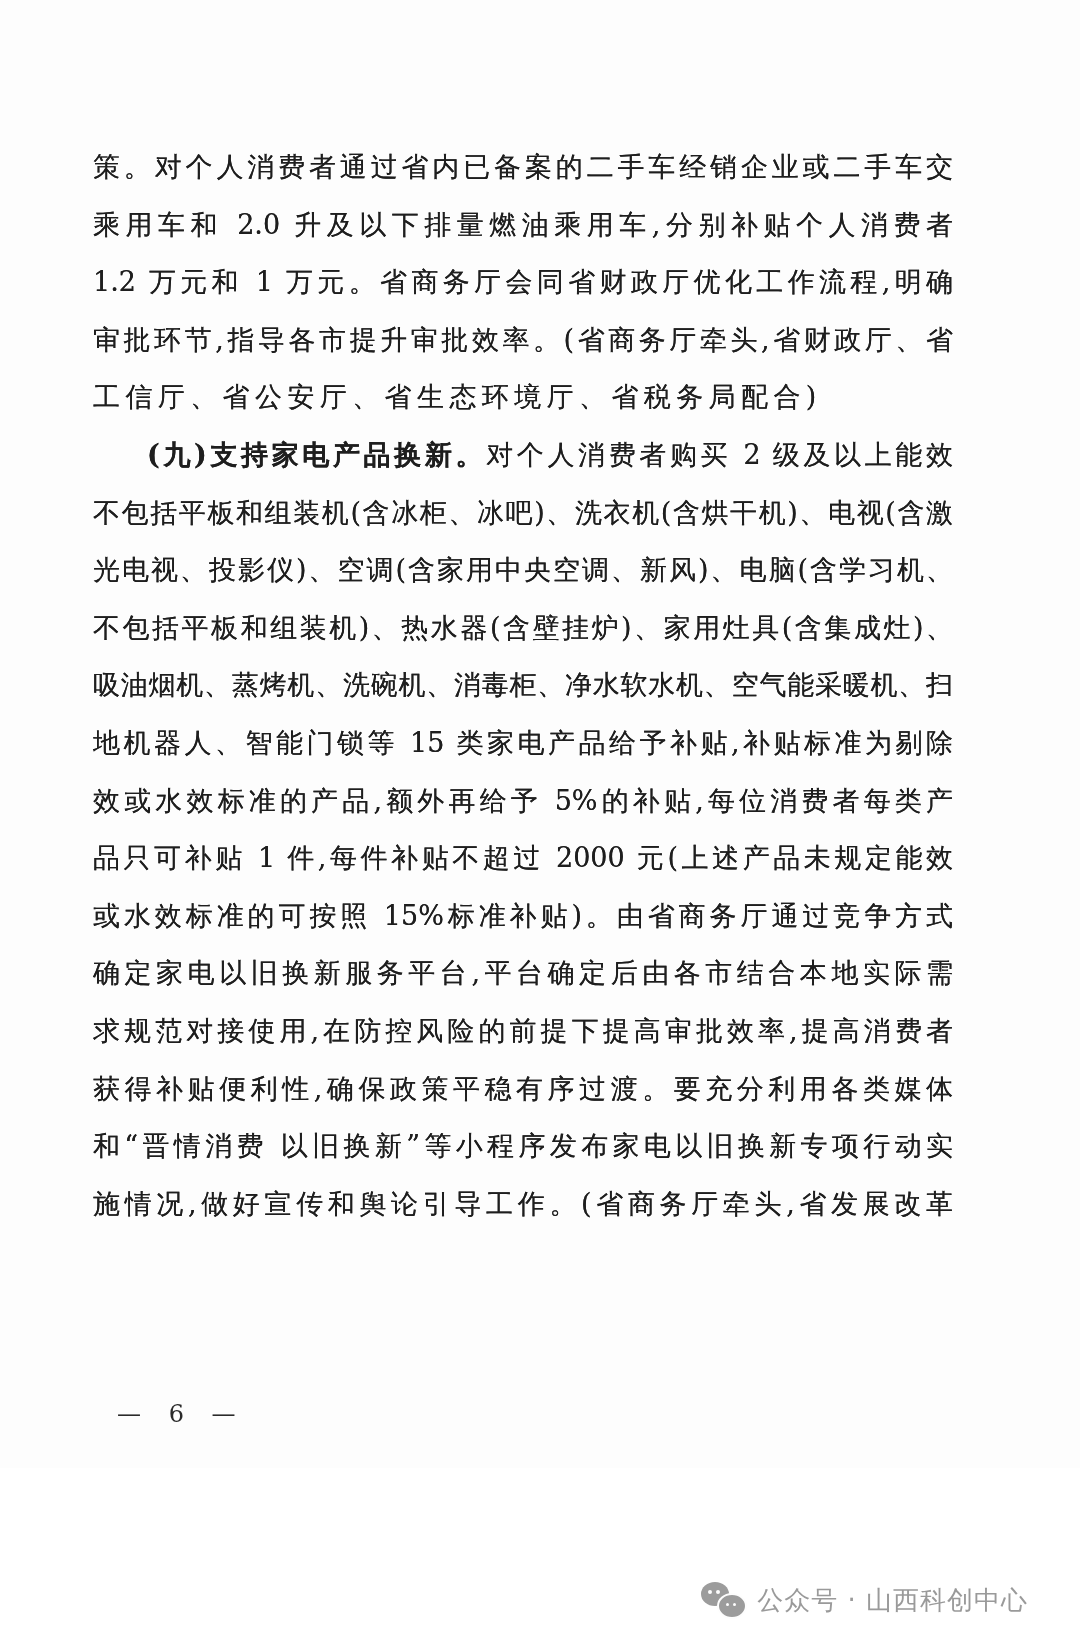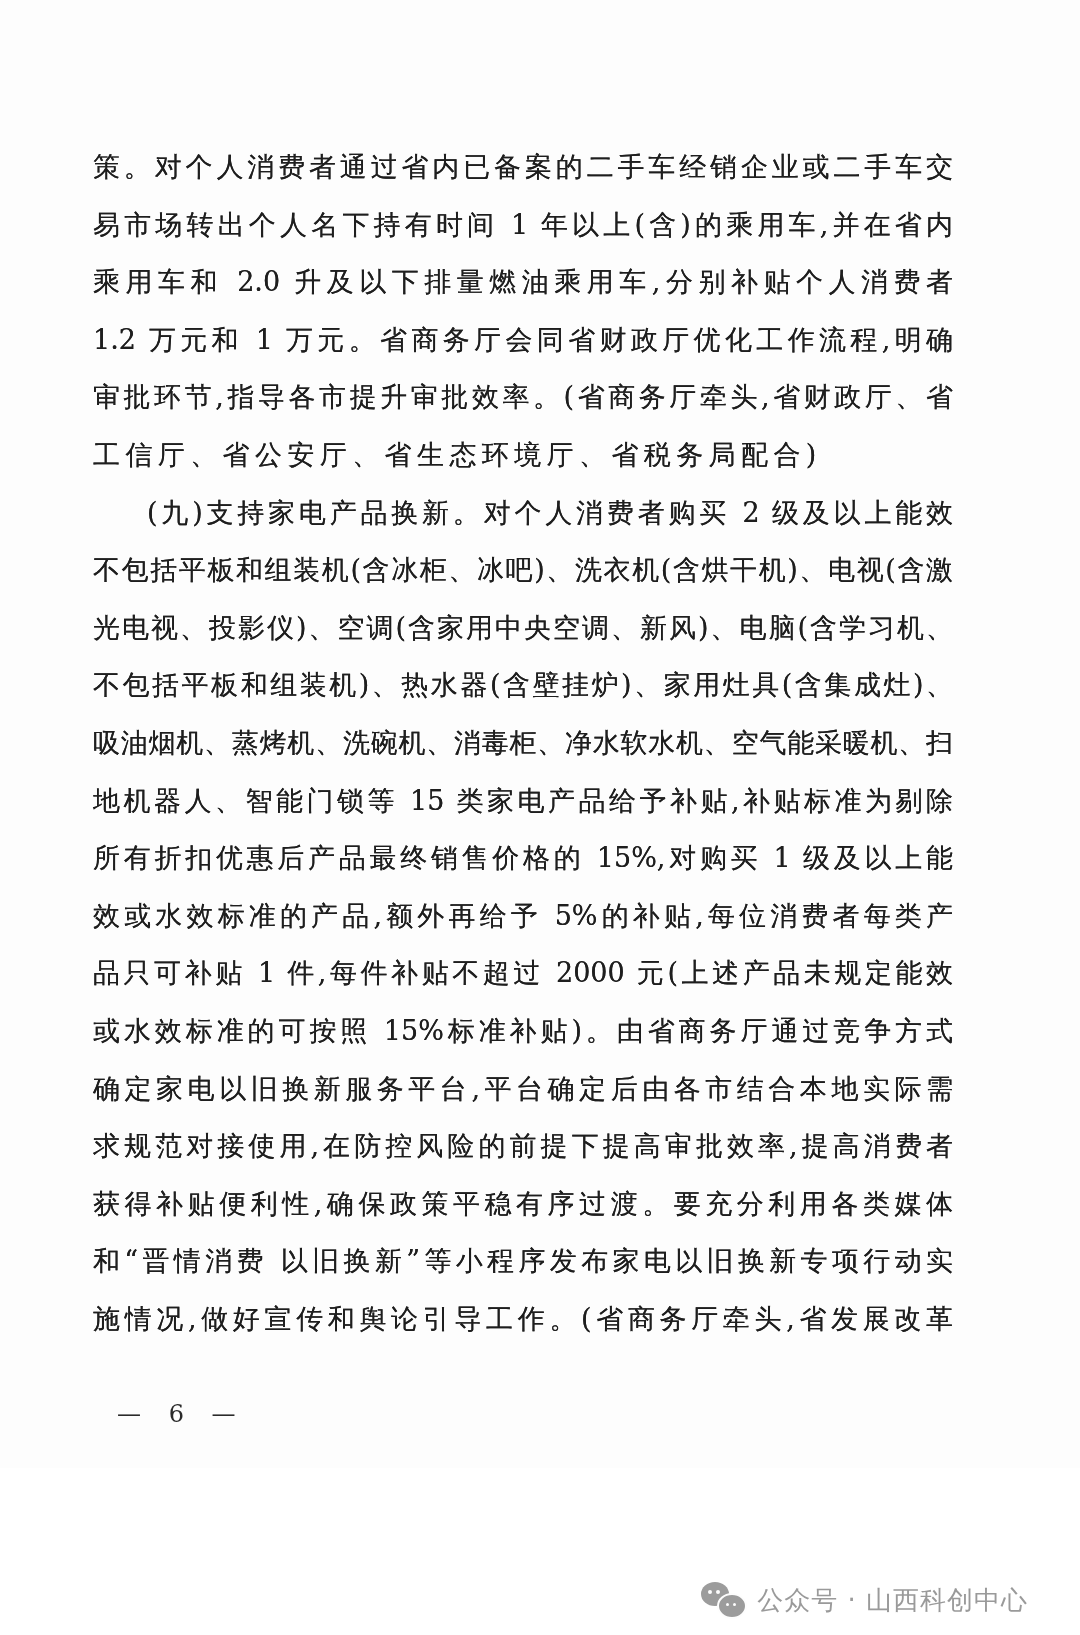--- a/index.html
+++ b/index.html
@@ -41,21 +41,21 @@
     }
     .line.justify {
       text-align: justify;
       text-align-last: justify;
       letter-spacing: 0;
     }
     .line.indent {
       padding-left: 54px;
     }
     .heading-inline {
-      font-weight: normal;
+      font-weight: bold;
     }
     .page-number {
       position: absolute;
       left: 117px;
       top: 1400px;
       font-size: 24px;
       letter-spacing: 10px;
       color: #2a2a2a;
       font-family: "DejaVu Serif", "Liberation Serif", serif;
     }
@@ -120,32 +120,30 @@
     }
     .watermark .bubble-small::before { left: 7px; }
     .watermark .bubble-small::after { left: 14px; }
   </style>
 </head>
 <body>
 
 <div class="page">
   <div class="body-text">
     <span class="line justify">策。对个人消费者通过省内已备案的二手车经销企业或二手车交</span>
-    <span class="line justify">易市场转出个人名下持有时间 1 年以上(含)的乘用车,并在省内</span>
     <span class="line justify">乘用车和 2.0 升及以下排量燃油乘用车,分别补贴个人消费者</span>
     <span class="line justify">1.2 万元和 1 万元。省商务厅会同省财政厅优化工作流程,明确</span>
     <span class="line justify">审批环节,指导各市提升审批效率。(省商务厅牵头,省财政厅、省</span>
     <span class="line">工信厅、省公安厅、省生态环境厅、省税务局配合)</span>
     <span class="line justify indent"><span class="heading-inline">(九)支持家电产品换新。</span><span>对个人消费者购买 2 级及以上能效</span></span>
     <span class="line justify">不包括平板和组装机(含冰柜、冰吧)、洗衣机(含烘干机)、电视(含激</span>
     <span class="line justify">光电视、投影仪)、空调(含家用中央空调、新风)、电脑(含学习机、</span>
     <span class="line justify">不包括平板和组装机)、热水器(含壁挂炉)、家用灶具(含集成灶)、</span>
     <span class="line justify">吸油烟机、蒸烤机、洗碗机、消毒柜、净水软水机、空气能采暖机、扫</span>
     <span class="line justify">地机器人、智能门锁等 15 类家电产品给予补贴,补贴标准为剔除</span>
-    <span class="line justify">所有折扣优惠后产品最终销售价格的 15%,对购买 1 级及以上能</span>
     <span class="line justify">效或水效标准的产品,额外再给予 5%的补贴,每位消费者每类产</span>
     <span class="line justify">品只可补贴 1 件,每件补贴不超过 2000 元(上述产品未规定能效</span>
     <span class="line justify">或水效标准的可按照 15%标准补贴)。由省商务厅通过竞争方式</span>
     <span class="line justify">确定家电以旧换新服务平台,平台确定后由各市结合本地实际需</span>
     <span class="line justify">求规范对接使用,在防控风险的前提下提高审批效率,提高消费者</span>
     <span class="line justify">获得补贴便利性,确保政策平稳有序过渡。要充分利用各类媒体</span>
     <span class="line justify">和“晋情消费 以旧换新”等小程序发布家电以旧换新专项行动实</span>
     <span class="line justify">施情况,做好宣传和舆论引导工作。(省商务厅牵头,省发展改革</span>
   </div>
 

